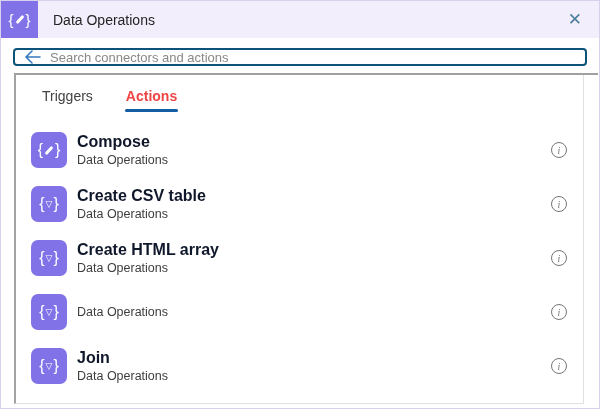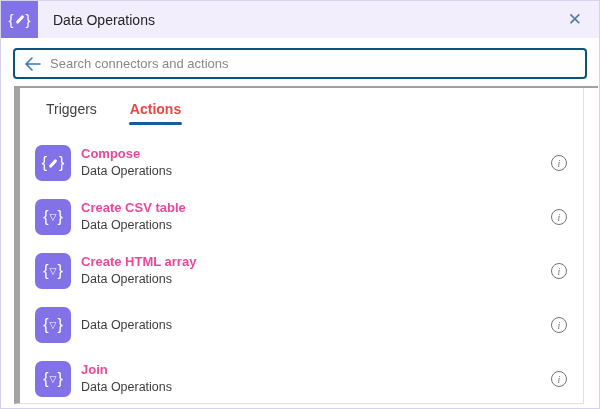--- a/index.html
+++ b/index.html
@@ -26,56 +26,56 @@
   .funnel { color:#fff; font-size:9px; line-height:1; margin:0 1px; transform:translateY(-0.5px); }
   .header-title { margin-left:15px; font-size:14px; color:#242424; }
   .close-btn {
     margin-left:auto; margin-right:13px; color:#4e7f9d; font-size:17px; line-height:1;
     background:none; border:none; cursor:pointer; font-family:"Liberation Sans", sans-serif; padding:2px 4px;
   }
 
   
   .search-wrap { padding:10px 12px 7px 12px; flex:0 0 auto; }
   .search-box {
-    height:31px; border:2px solid #0d5379; border-radius:4px;
+    height:18px; border:2px solid #0d5379; border-radius:4px;
     display:flex; align-items:center; padding:0 9px; gap:9px; background:#fff;
   }
   .back-arrow { flex:0 0 auto; display:flex; }
   .search-input {
     border:none; outline:none; flex:1; font-size:13px; color:#242424;
     font-family:"Liberation Sans", sans-serif; background:transparent;
   }
   .search-input::placeholder { color:#8a8886; opacity:1; }
 
   .divider { height:2px; background:#a0a0a0; margin-left:13px; margin-right:1px; flex:0 0 auto; }
 
   
   .card {
-    margin:0 15px 4px 13px; border-left:6px solid #a3a3a3; border-right:1px solid #e0e0e0;
+    margin:0 15px 4px 13px; border-left:2px solid #a3a3a3; border-right:1px solid #e0e0e0;
     border-bottom:1px solid #e0e0e0; flex:1 1 auto; overflow:hidden;
     display:flex; flex-direction:column;
   }
   .tabs { display:flex; gap:31px; padding:13px 0 0 25px; flex:0 0 auto; }
   .tab { background:none; border:none; cursor:pointer; font-family:"Liberation Sans", sans-serif;
     font-size:14px; color:#424242; padding:0 1px 8px 1px; position:relative; }
   .tab.active { color:#ef4444; font-weight:bold; }
   .tab.active::after {
     content:""; position:absolute; left:0; right:0; bottom:0; height:3px;
     background:#115ea3; border-radius:2px;
   }
 
   .list { padding:11px 12px 0 15px; overflow:hidden; }
   .row { height:54px; display:flex; align-items:center; cursor:pointer; }
   .row-icon {
     width:36px; height:36px; background:#8272e8; border-radius:7px; flex:0 0 auto;
     display:flex; align-items:center; justify-content:center;
   }
   .row-icon .brace { font-size:16px; }
   .row-text { margin-left:10px; display:flex; flex-direction:column; gap:2px; }
-  .row-title { font-size:13px; font-weight:bold; color:#ec4899; line-height:1.15; }
+  .row-title { font-size:16px; font-weight:bold; color:#0f172a; line-height:1.15; }
   .row-subtitle { font-size:12.5px; color:#3d3d3d; line-height:1.15; }
   .info-btn {
     margin-left:auto; margin-right:4px; width:16px; height:16px; border-radius:50%;
     border:1px solid #757575; color:#757575; background:none; cursor:pointer;
     font-size:10px; line-height:13px; text-align:center;
     font-family:"Liberation Serif", serif; font-style:italic; flex:0 0 auto; padding:0;
   }
 </style>
 </head>
 <body>

